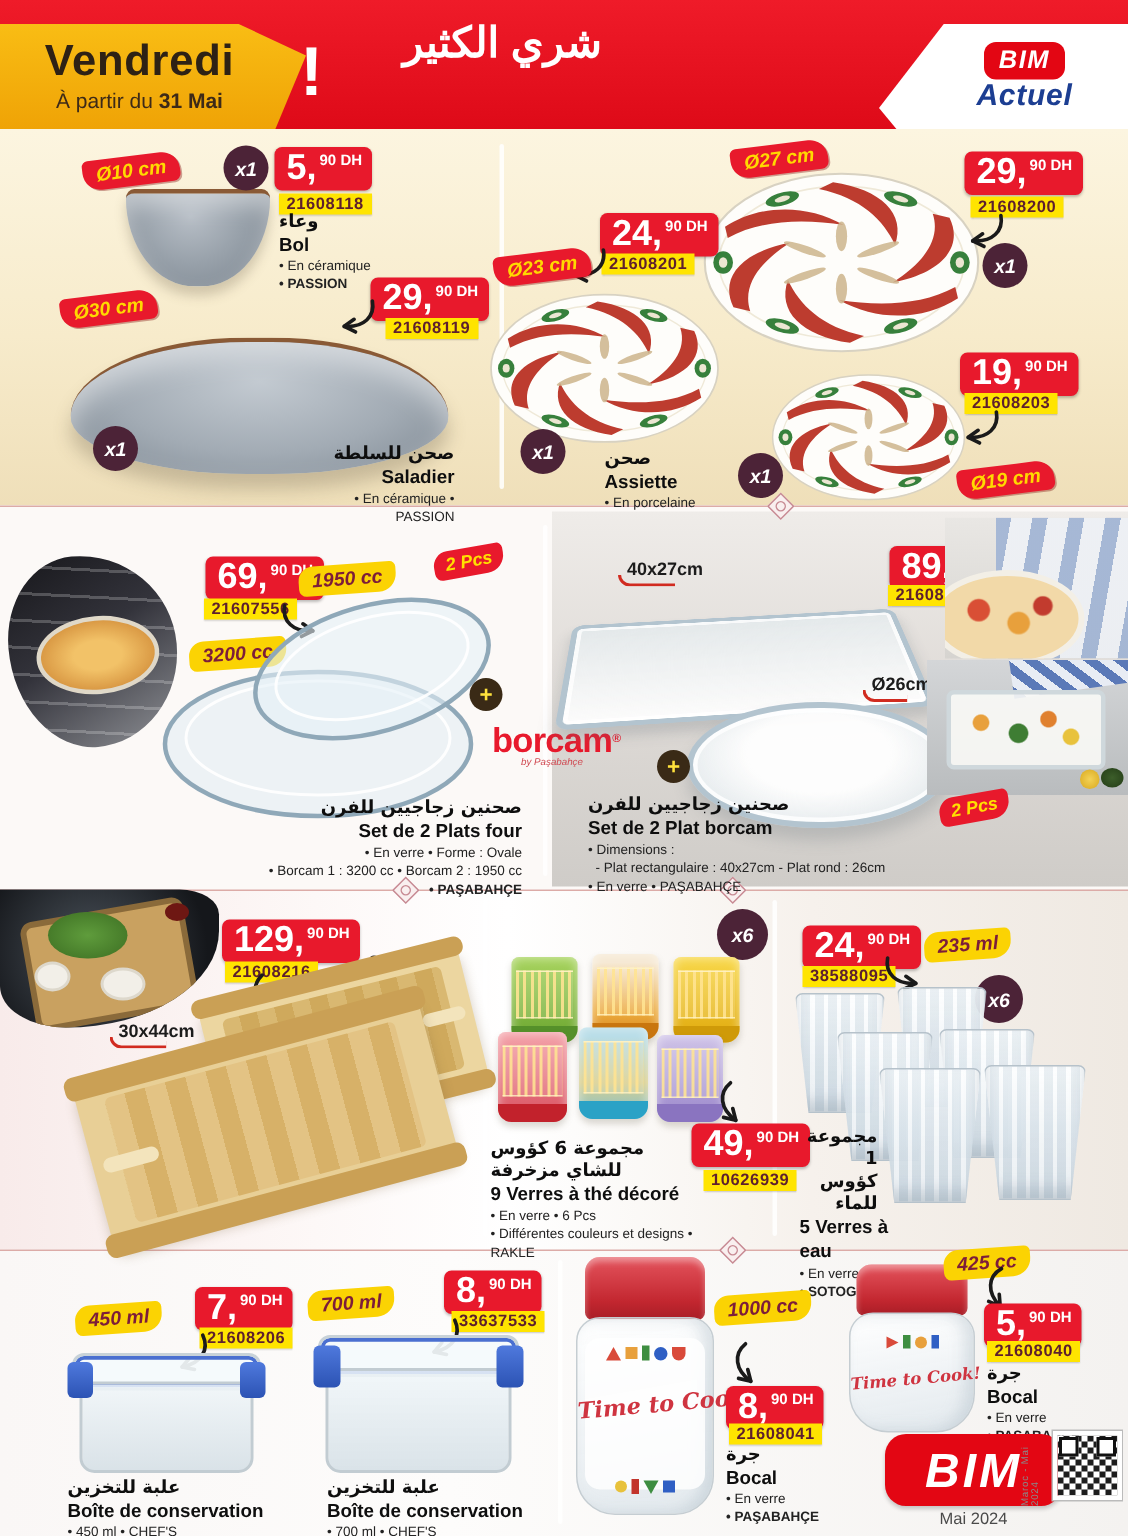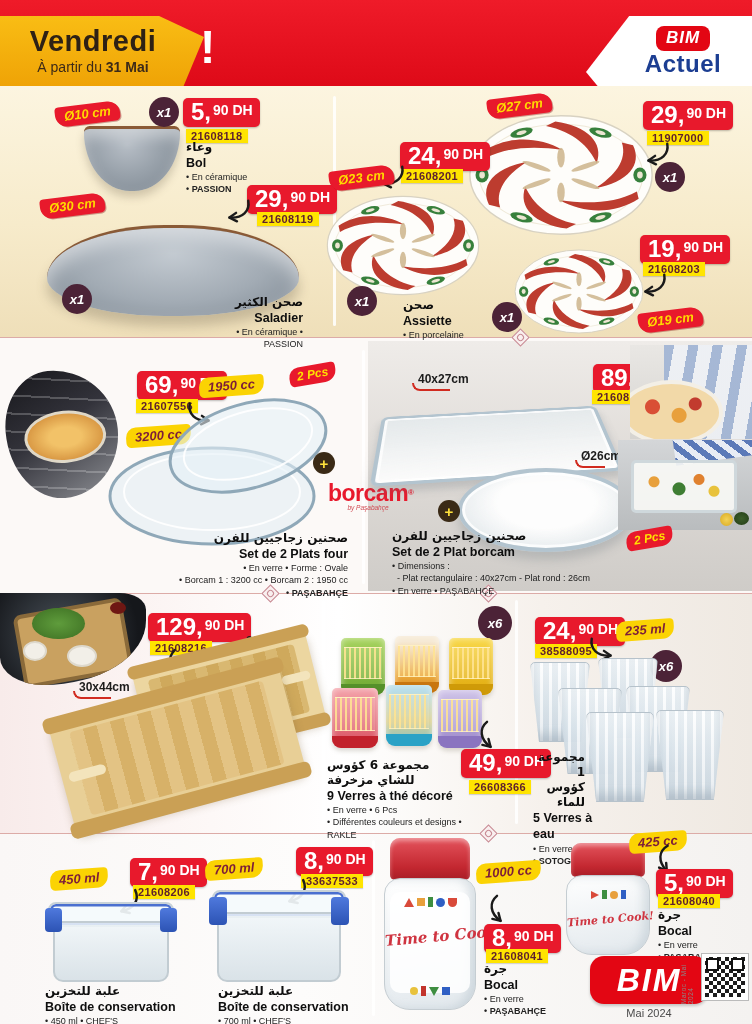--- a/index.html
+++ b/index.html
@@ -20,42 +20,42 @@
   .vend .date b{font-weight:bold;}
   .slogan{position:absolute;left:232px;top:10px;width:206px;text-align:center;color:#fff;direction:rtl;}
   .slogan .l1{font-size:19px;font-weight:bold;}
   .slogan .l2{font-size:28px;font-weight:bold;margin-top:2px;}
   .bang{position:absolute;left:200px;top:20px;font-size:46px;font-weight:bold;color:#fff;}
   .hdr-logo{position:absolute;left:586px;top:16px;width:166px;height:70px;background:#fff;
        clip-path:polygon(26% 0,100% 0,100% 100%,7% 100%,0 80%);
        display:flex;flex-direction:column;align-items:center;justify-content:center;padding-left:28px;box-sizing:border-box;}
   .bim-badge{background:#e30613;color:#fff;font-weight:bold;font-style:italic;
        border-radius:8px;padding:2px 10px 3px;font-size:17px;letter-spacing:1px;}
-  .actuel{font-size:24px;font-weight:bold;color:#1c3e92;line-height:1;margin-top:1px;letter-spacing:.5px;}
+  .actuel{font-size:20px;font-weight:bold;font-style:italic;color:#1c3e92;line-height:1;margin-top:1px;letter-spacing:.5px;}
 
   
   .sec1{position:absolute;left:0;top:86px;width:752px;height:251px;
        background:linear-gradient(180deg,#fcf5e0 0%,#f7ebcb 55%,#efdfb9 100%);}
   .sec2{position:absolute;left:0;top:337px;width:752px;height:256px;background:#fcf9f7;}
   .counter{position:absolute;left:368px;top:341px;width:384px;height:250px;
        background:linear-gradient(180deg,#efece9 0%,#ddd9d5 55%,#cfccc8 100%);}
   .sec3{position:absolute;left:0;top:593px;width:752px;height:240px;
        background:linear-gradient(90deg,#f8ebea 0%,#fdf8f7 28%,#ffffff 45%,#f6f1ec 72%,#efe9e2 100%);}
   .sec4{position:absolute;left:0;top:833px;width:752px;height:191px;
        background:linear-gradient(90deg,#faf7f6 0%,#fdfcfb 40%,#f4f2f0 100%);}
   .divider{position:absolute;left:0;width:752px;height:1px;background:#dcaba7;}
   .orn-med{position:absolute;width:11px;height:11px;border:1px solid #c78a93;background:#f9efef;transform:rotate(45deg);}
   .orn-med:after{content:'';position:absolute;inset:2px;border:1px solid #c78a93;border-radius:50%;}
   .vsep{position:absolute;width:3px;background:rgba(255,255,255,.85);border-radius:3px;}
 
   
   .price{position:absolute;background:#e8192c;color:#fff;border-radius:5px;
        padding:3px 7px 4px 8px;display:flex;align-items:flex-start;box-shadow:0 1px 2px rgba(0,0,0,.25);}
   .price .main{font-size:24px;font-weight:bold;line-height:.9;}
-  .price .sup{font-size:14px;font-weight:bold;margin-left:2px;margin-top:1px;white-space:nowrap;}
+  .price .sup{font-size:10px;font-weight:bold;margin-left:2px;margin-top:1px;white-space:nowrap;}
   .code{position:absolute;background:#ffe400;color:#5d1f2e;font-weight:bold;font-size:11px;
        padding:1px 5px;letter-spacing:.4px;box-shadow:0 1px 1px rgba(0,0,0,.15);}
   .dim{position:absolute;background:#e8192c;color:#ffd900;font-weight:bold;font-style:italic;
        font-size:13px;padding:2px 9px 3px;border-radius:4px 12px 5px 12px;transform:rotate(-7deg);
        box-shadow:1px 1px 0 rgba(120,0,0,.35);white-space:nowrap;}
   .vol{position:absolute;background:#fbd303;color:#7c1d3a;font-weight:bold;font-style:italic;
        font-size:13px;padding:2px 9px 3px;border-radius:10px 4px 12px 5px;transform:rotate(-4deg);white-space:nowrap;}
   .pcs{position:absolute;background:#e8192c;color:#ffe000;font-weight:bold;font-style:italic;
        font-size:12px;padding:2px 8px 3px;border-radius:10px 4px 12px 5px;transform:rotate(-10deg);white-space:nowrap;}
   .qty{position:absolute;width:30px;height:30px;border-radius:50%;background:#4c2337;color:#fff;
@@ -203,20 +203,21 @@
 </svg>
 
 <div class="hdr"></div>
 <div class="hdr-tab"></div>
 <div class="vend">
   <div class="day">Vendredi</div>
   <div class="date"><span>À partir du </span><b>31 Mai</b></div>
 </div>
 <div class="bang">!</div>
 <div class="slogan">
+  <div class="l2">شري الكثير</div>
 </div>
 <div class="hdr-logo">
   <div class="bim-badge">BIM</div>
   <div class="actuel">Actuel</div>
 </div>
 
 <div class="sec1"></div>
 <div class="sec2"></div>
 <div class="counter"></div>
 <div class="sec3"></div>
@@ -254,40 +255,40 @@
 <div class="price" style="left:247px;top:185px">
   <span class="main">29,</span>
       <span class="sup">90 DH</span>
     </div>
 <div class="code" style="left:257px;top:212px">21608119</div>
 <div class="arr" style="left:222px;top:198px;transform:scaleX(-1)"><svg>
         <use href="#arrowsym"></use>
       </svg></div>
 <div class="qty" style="left:62px;top:284px">x1</div>
 <div class="lbl t-r" style="left:200px;top:295px;width:103px">
-  <div class="ar">صحن الكثير</div>
+  <div class="ar">صحن للسلطة</div>
   <div class="fr">Saladier</div>
   <div class="bul">• En céramique • PASSION</div>
 </div>
 
 <svg style="position:absolute;left:467px;top:113px" width="188" height="124">
       <use href="#platesym"></use>
     </svg>
 <svg style="position:absolute;left:325px;top:194px" width="156" height="103">
       <use href="#platesym"></use>
     </svg>
 <svg style="position:absolute;left:513px;top:248px" width="132" height="87">
       <use href="#platesym"></use>
     </svg>
 <div class="dim" style="left:487px;top:96px">Ø27 cm</div>
 <div class="price" style="left:643px;top:101px">
   <span class="main">29,</span>
       <span class="sup">90 DH</span>
     </div>
-<div class="code" style="left:647px;top:131px">11907000</div>
+<div class="code" style="left:647px;top:131px">21608200</div>
 <div class="arr" style="left:641px;top:141px;transform:scaleX(-1)"><svg>
         <use href="#arrowsym"></use>
       </svg></div>
 <div class="qty" style="left:655px;top:162px">x1</div>
 <div class="price" style="left:400px;top:142px">
   <span class="main">24,</span>
       <span class="sup">90 DH</span>
     </div>
 <div class="code" style="left:401px;top:169px">21608201</div>
 <div class="arr" style="left:376px;top:164px;transform:scaleX(-1)"><svg>
@@ -429,21 +430,21 @@
       <div class="band"></div>
       <div class="foot" style="background:#8a74c0"></div>
     </div>
 <div class="arr" style="left:474px;top:724px;transform:rotate(40deg)"><svg>
         <use href="#arrowsym"></use>
       </svg></div>
 <div class="price" style="left:461px;top:749px">
   <span class="main">49,</span>
       <span class="sup">90 DH</span>
     </div>
-<div class="code" style="left:469px;top:780px">26608366</div>
+<div class="code" style="left:469px;top:780px">10626939</div>
 <div class="lbl t-l" style="left:327px;top:758px;width:135px">
   <div class="ar t-l">مجموعة 6 كؤوس للشاي مزخرفة</div>
   <div class="fr">9 Verres à thé décoré</div>
   <div class="bul">• En verre • 6 Pcs</div>
   <div class="bul">• Différentes couleurs et designs • RAKLE</div>
 </div>
 
 <div class="price" style="left:535px;top:617px">
   <span class="main">24,</span>
       <span class="sup">90 DH</span>

